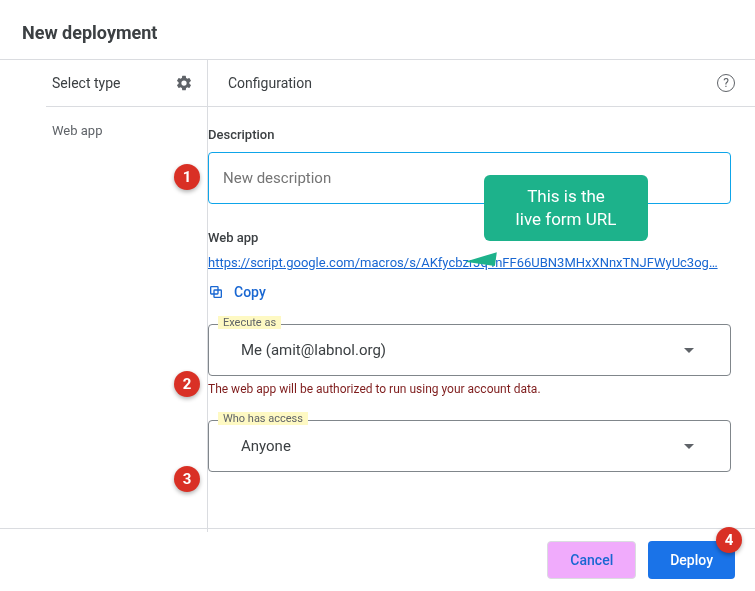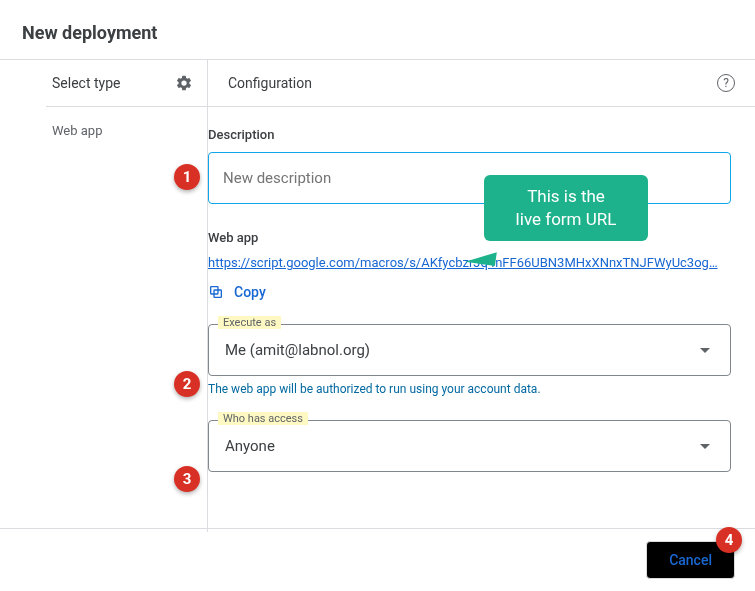--- a/index.html
+++ b/index.html
@@ -24,28 +24,28 @@
 
   .outlined-input { width: 100%; border: 1px solid #0ea5e9; border-radius: 4px; font-size: 15px; color: #80868b; padding: 16px 14px; background: #fff; margin-bottom: 26px; }
 
   .url-link { color: #1967d2; font-size: 13px; display: block; white-space: nowrap; overflow: hidden; text-overflow: ellipsis; margin-bottom: 14px; }
 
   .copy-row { display: flex; align-items: center; gap: 10px; color: #1967d2; font-size: 14px; font-weight: 500; margin-bottom: 24px; cursor: pointer; }
   .copy-icon { width: 16px; height: 16px; }
 
   .select-wrap { position: relative; margin-bottom: 6px; }
   .select-wrap .floating { position: absolute; top: -8px; left: 10px; background: #fef9c3; padding: 0 5px; font-size: 11px; color: #5f6368; }
-  .select-box { border: 1px solid #80868b; border-radius: 4px; padding: 16px 16px; font-size: 15px; color: #3c4043; display: flex; justify-content: space-between; align-items: center; cursor: pointer; }
+  .select-box { border: 1px solid #80868b; border-radius: 4px; padding: 16px 32px; font-size: 15px; color: #3c4043; display: flex; justify-content: space-between; align-items: center; cursor: pointer; }
   .caret { width: 0; height: 0; border-left: 5px solid transparent; border-right: 5px solid transparent; border-top: 5px solid #5f6368; margin-right: 4px; }
 
-  .helper-text { font-size: 12px; color: #0369a1; margin-bottom: 24px; }
+  .helper-text { font-size: 12px; color: #7f1d1d; margin-bottom: 24px; }
 
   .footer { position: absolute; bottom: 0; left: 0; right: 0; border-top: 1px solid #dadce0; display: flex; justify-content: flex-end; gap: 12px; padding: 12px 20px; }
   .btn { border-radius: 4px; padding: 10px 22px; font-size: 14px; font-weight: 500; cursor: pointer; border: none; }
-  .btn-outline { background: #000000; color: #1967d2; border: 1px solid #dadce0; }
+  .btn-outline { background: #f0abfc; color: #1967d2; border: 1px solid #dadce0; }
   .btn-primary { background: #1a73e8; color: #fff; }
 
   .num-badge { position: absolute; width: 26px; height: 26px; border-radius: 50%; background: #d93025; color: #fff; font-weight: 700; font-size: 15px; display: flex; align-items: center; justify-content: center; box-shadow: 0 2px 4px rgba(0,0,0,.3); z-index: 10; }
 
   .callout { position: absolute; background: #1db28b; color: #fff; font-size: 17px; line-height: 1.35; text-align: center; padding: 10px 18px; border-radius: 6px; z-index: 5; }
   .callout-tail { position: absolute; width: 0; height: 0; border-top: 14px solid transparent; border-bottom: 0 solid transparent; border-right: 30px solid #1db28b; transform: rotate(8deg); }
 
   .gear { color: #5f6368; width: 18px; height: 18px; cursor: pointer; }
   .config-body-inner { padding-right: 4px; }
 </style>
@@ -104,20 +104,21 @@
           </div>
         </div>
 
       </div>
     </div>
   </div>
 </div>
 
 <div class="footer">
   <button class="btn btn-outline">Cancel</button>
+  <button class="btn btn-primary">Deploy</button>
 </div>
 
 <div class="num-badge" style="left:174px; top:164px;">1</div>
 <div class="num-badge" style="left:174px; top:371px;">2</div>
 <div class="num-badge" style="left:174px; top:466px;">3</div>
 <div class="num-badge" style="left:716px; top:527px;">4</div>
 
 <div class="callout" style="left:484px; top:175px; width:164px;">
   <div>This is the</div>
   <div>live form URL</div>

